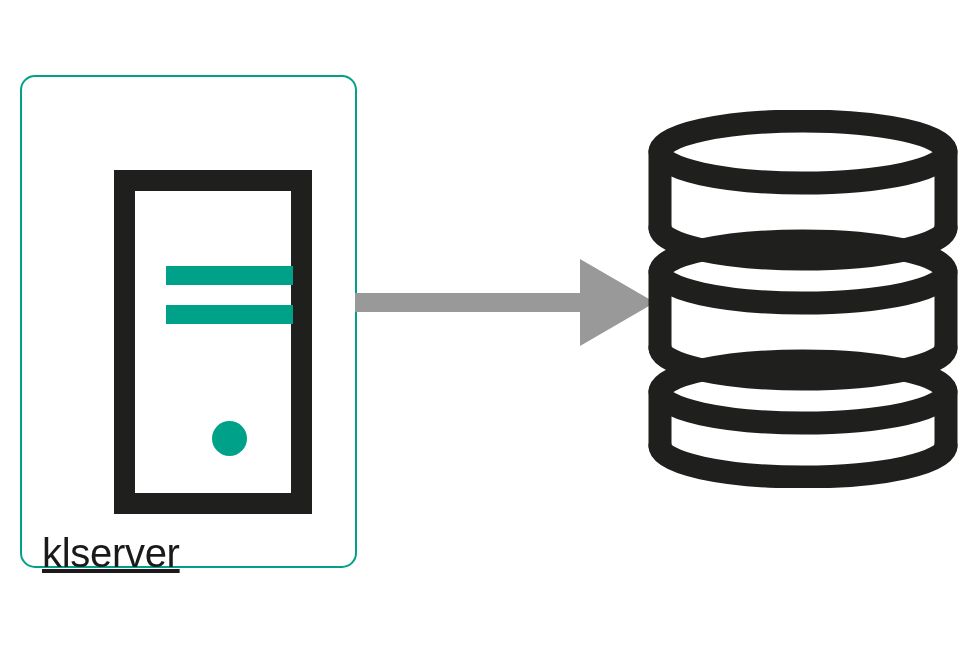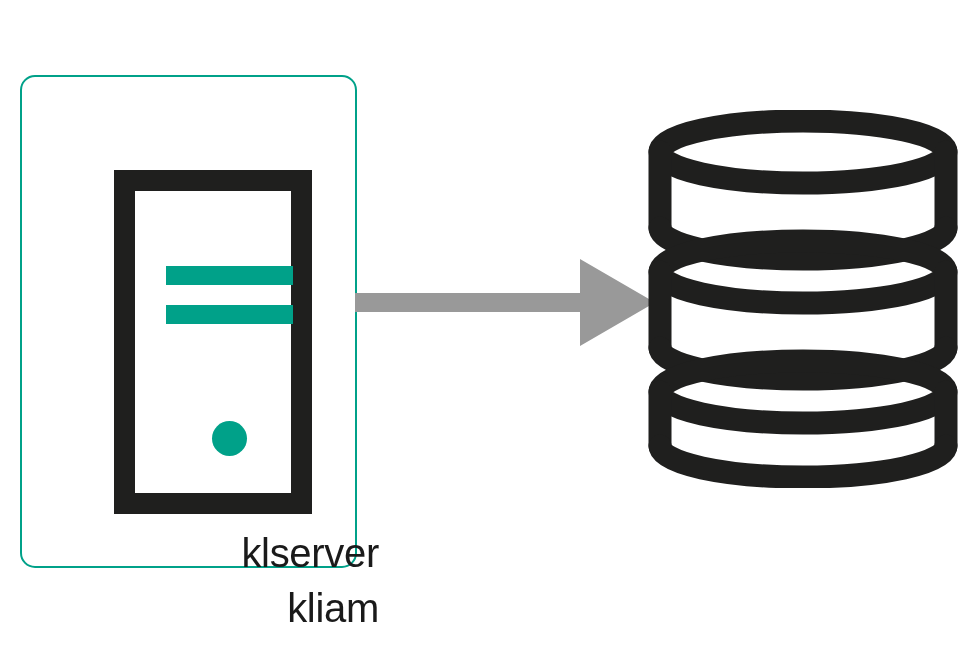--- a/index.html
+++ b/index.html
@@ -61,27 +61,28 @@
     height: 35px;
     border-radius: 50%;
     background: #00a189;
   }
 
   
   .node-label {
     position: absolute;
     left: 20px;
     width: 337px;
-    text-align: right;
+    text-align: left;
     color: #1a1a1a;
     font-size: 40px;
     line-height: 1;
     font-family: "Liberation Sans", sans-serif;
     letter-spacing: -0.3px;
     white-space: nowrap;
+    text-decoration: underline;
   }
   .node-label.line-1 { top: 456px; }
   .node-label.line-2 { top: 511px; }
 
   
   .flow-arrow {
     position: absolute;
     left: 355px;
     top: 255px;
     width: 302px;
@@ -106,21 +107,20 @@
 
     <div class="server-icon">
       <div class="server-chassis">
         <div class="server-bar bar-1"></div>
         <div class="server-bar bar-2"></div>
         <div class="server-led"></div>
       </div>
     </div>
 
     <div class="node-label line-1">klserver</div>
-    <div class="node-label line-2">kliam</div>
   </div>
 
   <div class="flow-arrow">
     <svg width="302" height="95" viewBox="0 0 302 95">
       <path d="M 0,38 L 225,38 L 225,4 L 300,47.5 L 225,91 L 225,57 L 0,57 Z" fill="#999999"></path>
     </svg>
   </div>
 
   <div class="database-icon">
     <svg width="310" height="378" viewBox="0 0 310 378">

